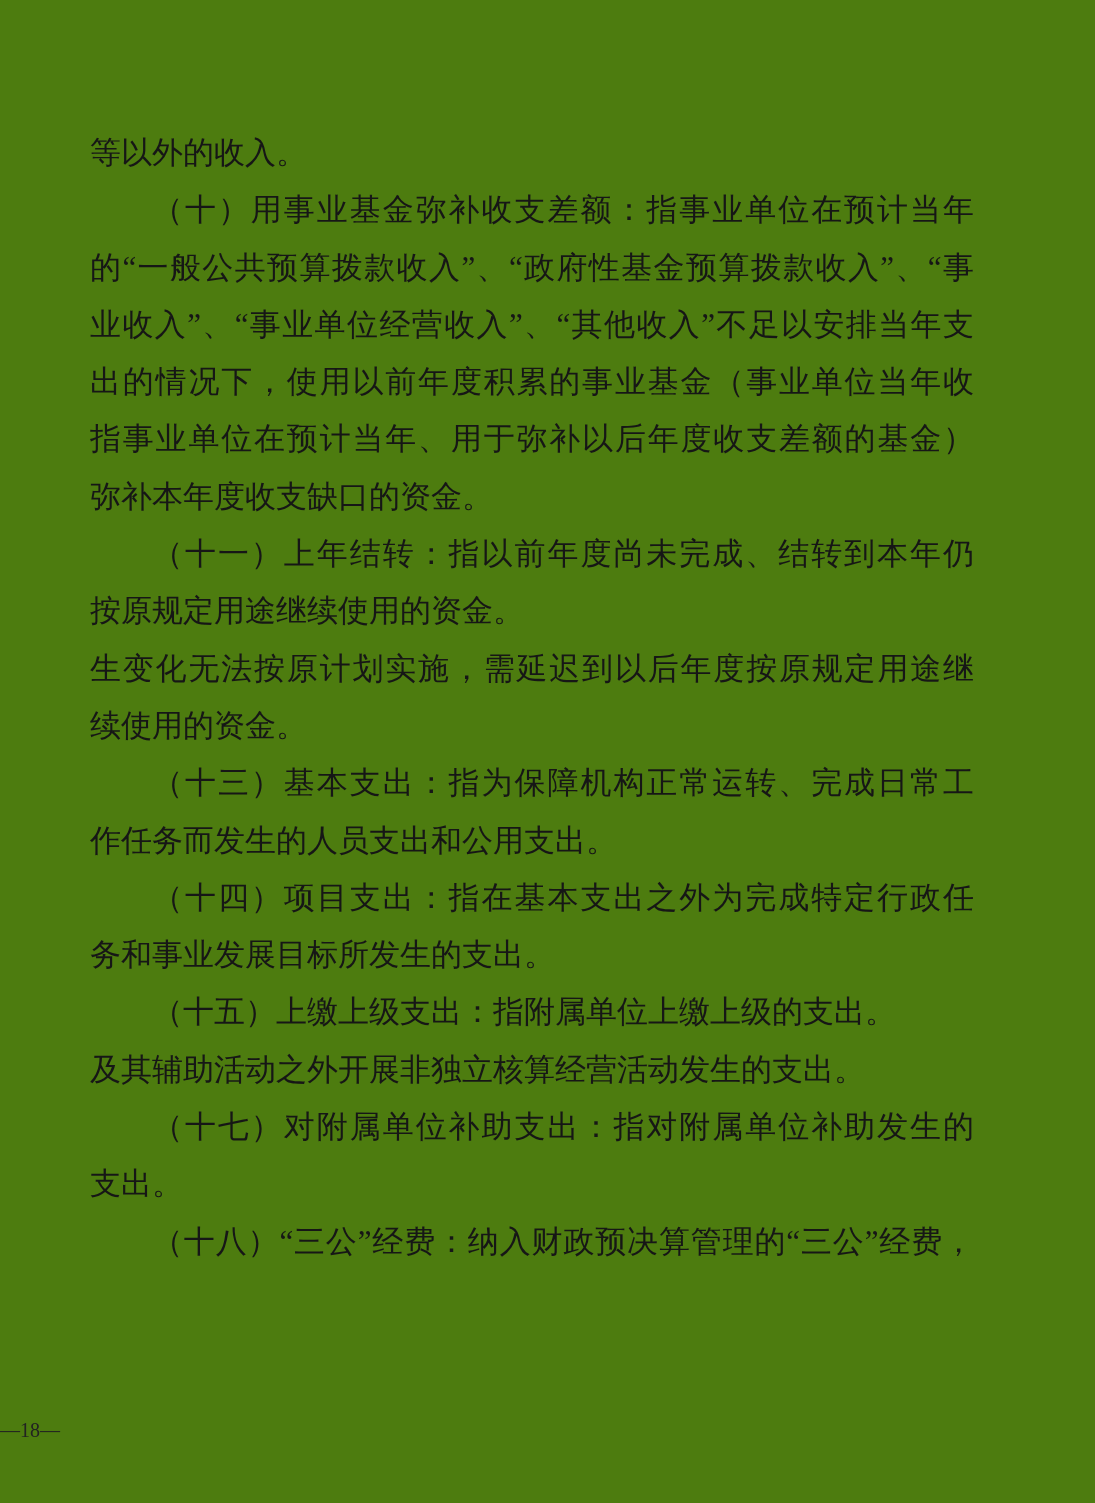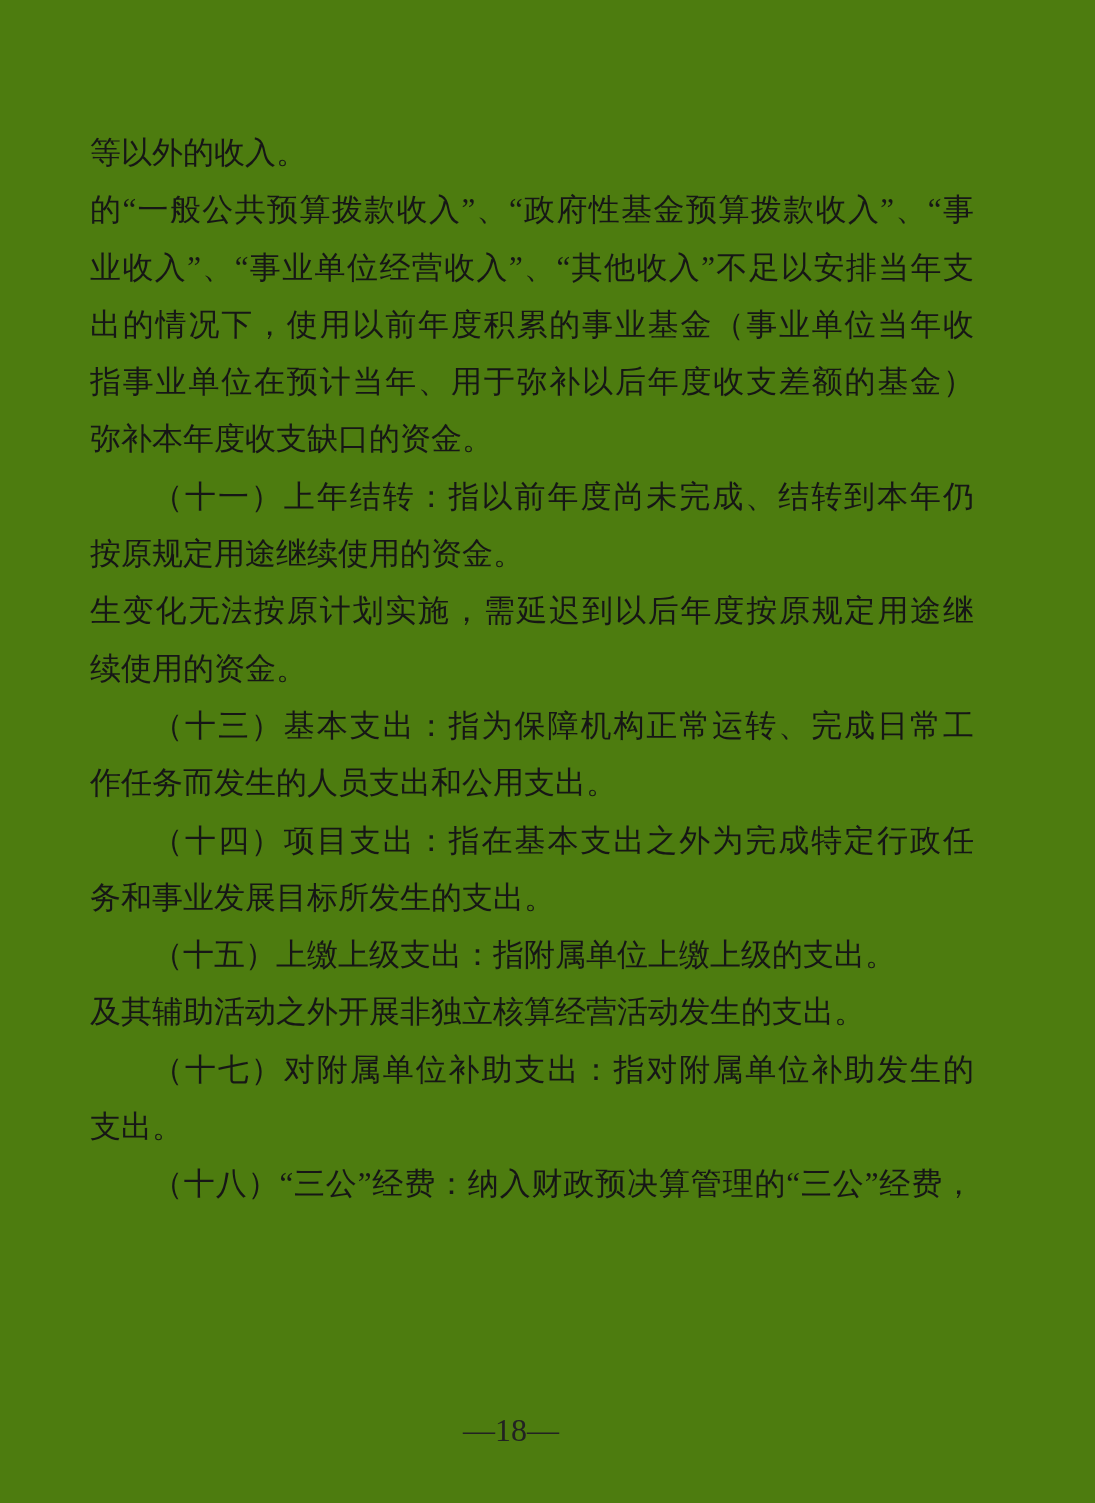--- a/index.html
+++ b/index.html
@@ -37,35 +37,36 @@
     text-align-last: justify;
   }
   .line.indent {
     text-indent: 62px;
   }
   .footer {
     position: absolute;
     top: 1410px;
     left: 0;
     width: 1022px;
-    text-align: center;
-    font-size: 32px;
+    text-align: left;
+    font-size: 20px;
     line-height: 40px;
     color: #222222;
   }
 </style>
 </head>
 <body>
 
 <div class="page">
   <div class="content" id="content">
       <div class="para">
         <div class="line">等以外的收入。</div>
       </div>
       <div class="para">
+        <div class="line spread indent">（十）用事业基金弥补收支差额：指事业单位在预计当年</div>
         <div class="line spread">的“一般公共预算拨款收入”、“政府性基金预算拨款收入”、“事</div>
         <div class="line spread">业收入”、“事业单位经营收入”、“其他收入”不足以安排当年支</div>
         <div class="line spread">出的情况下，使用以前年度积累的事业基金（事业单位当年收</div>
         <div class="line spread">指事业单位在预计当年、用于弥补以后年度收支差额的基金）</div>
         <div class="line">弥补本年度收支缺口的资金。</div>
       </div>
       <div class="para">
         <div class="line spread indent">（十一）上年结转：指以前年度尚未完成、结转到本年仍</div>
         <div class="line">按原规定用途继续使用的资金。</div>
       </div>

